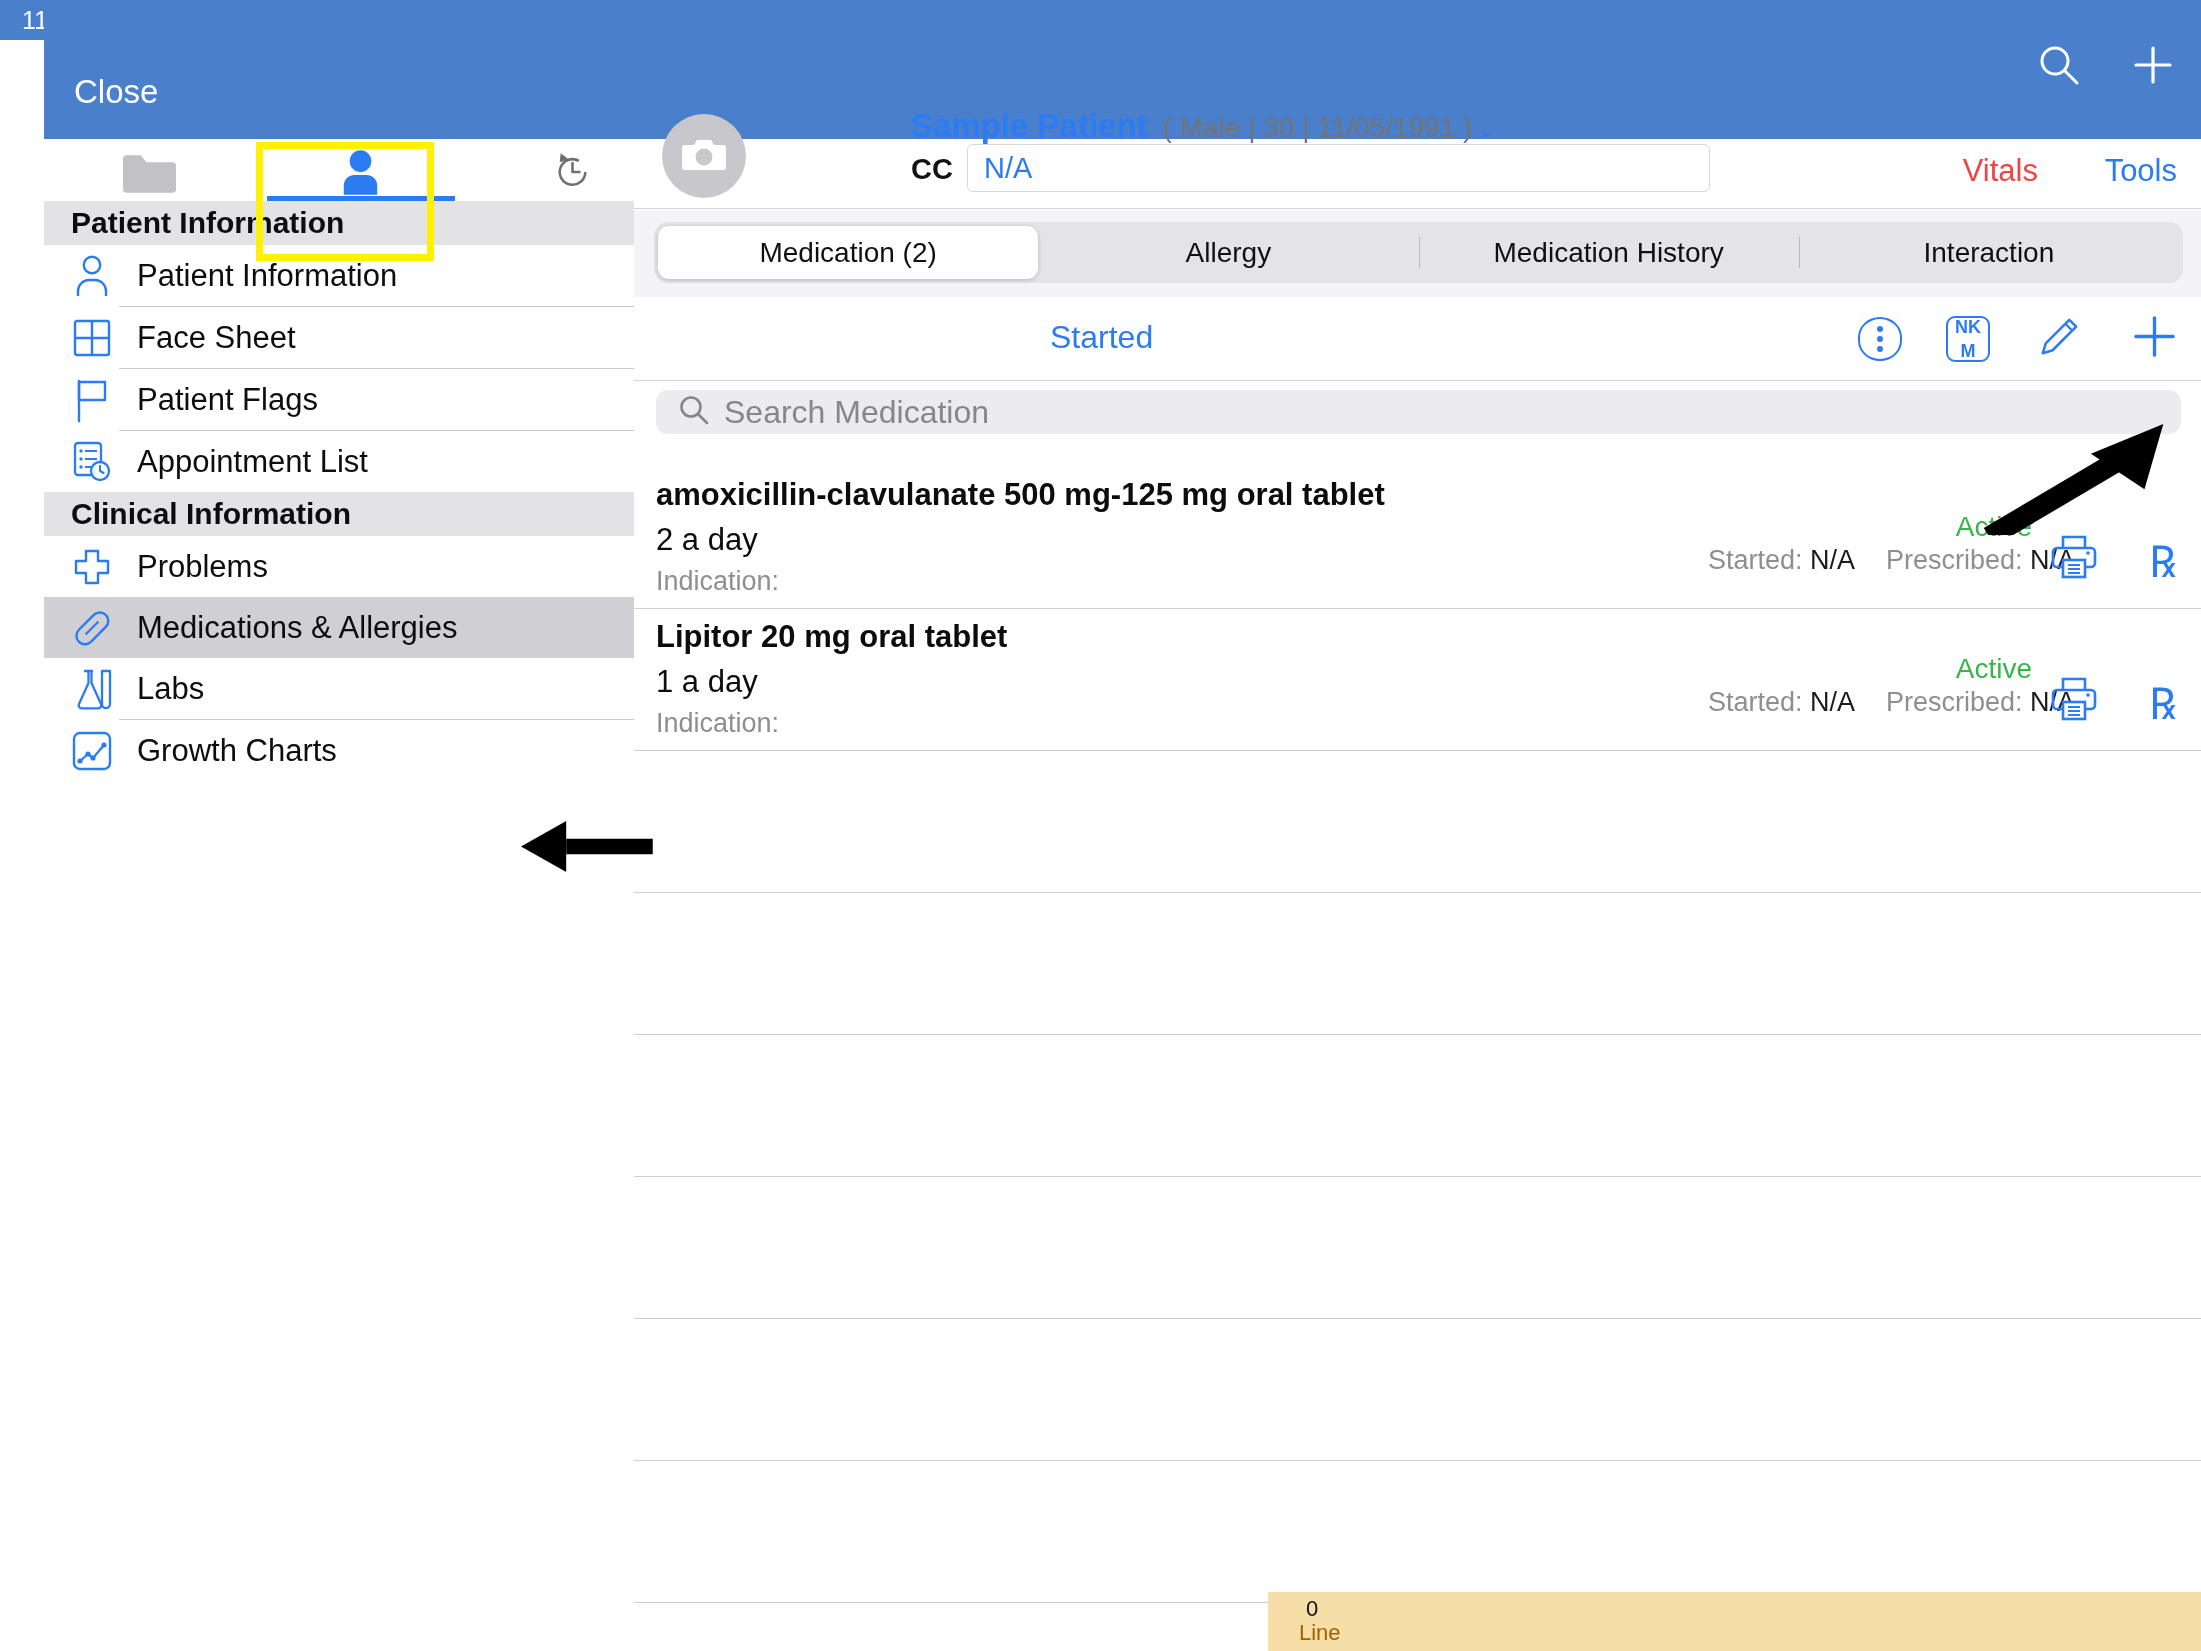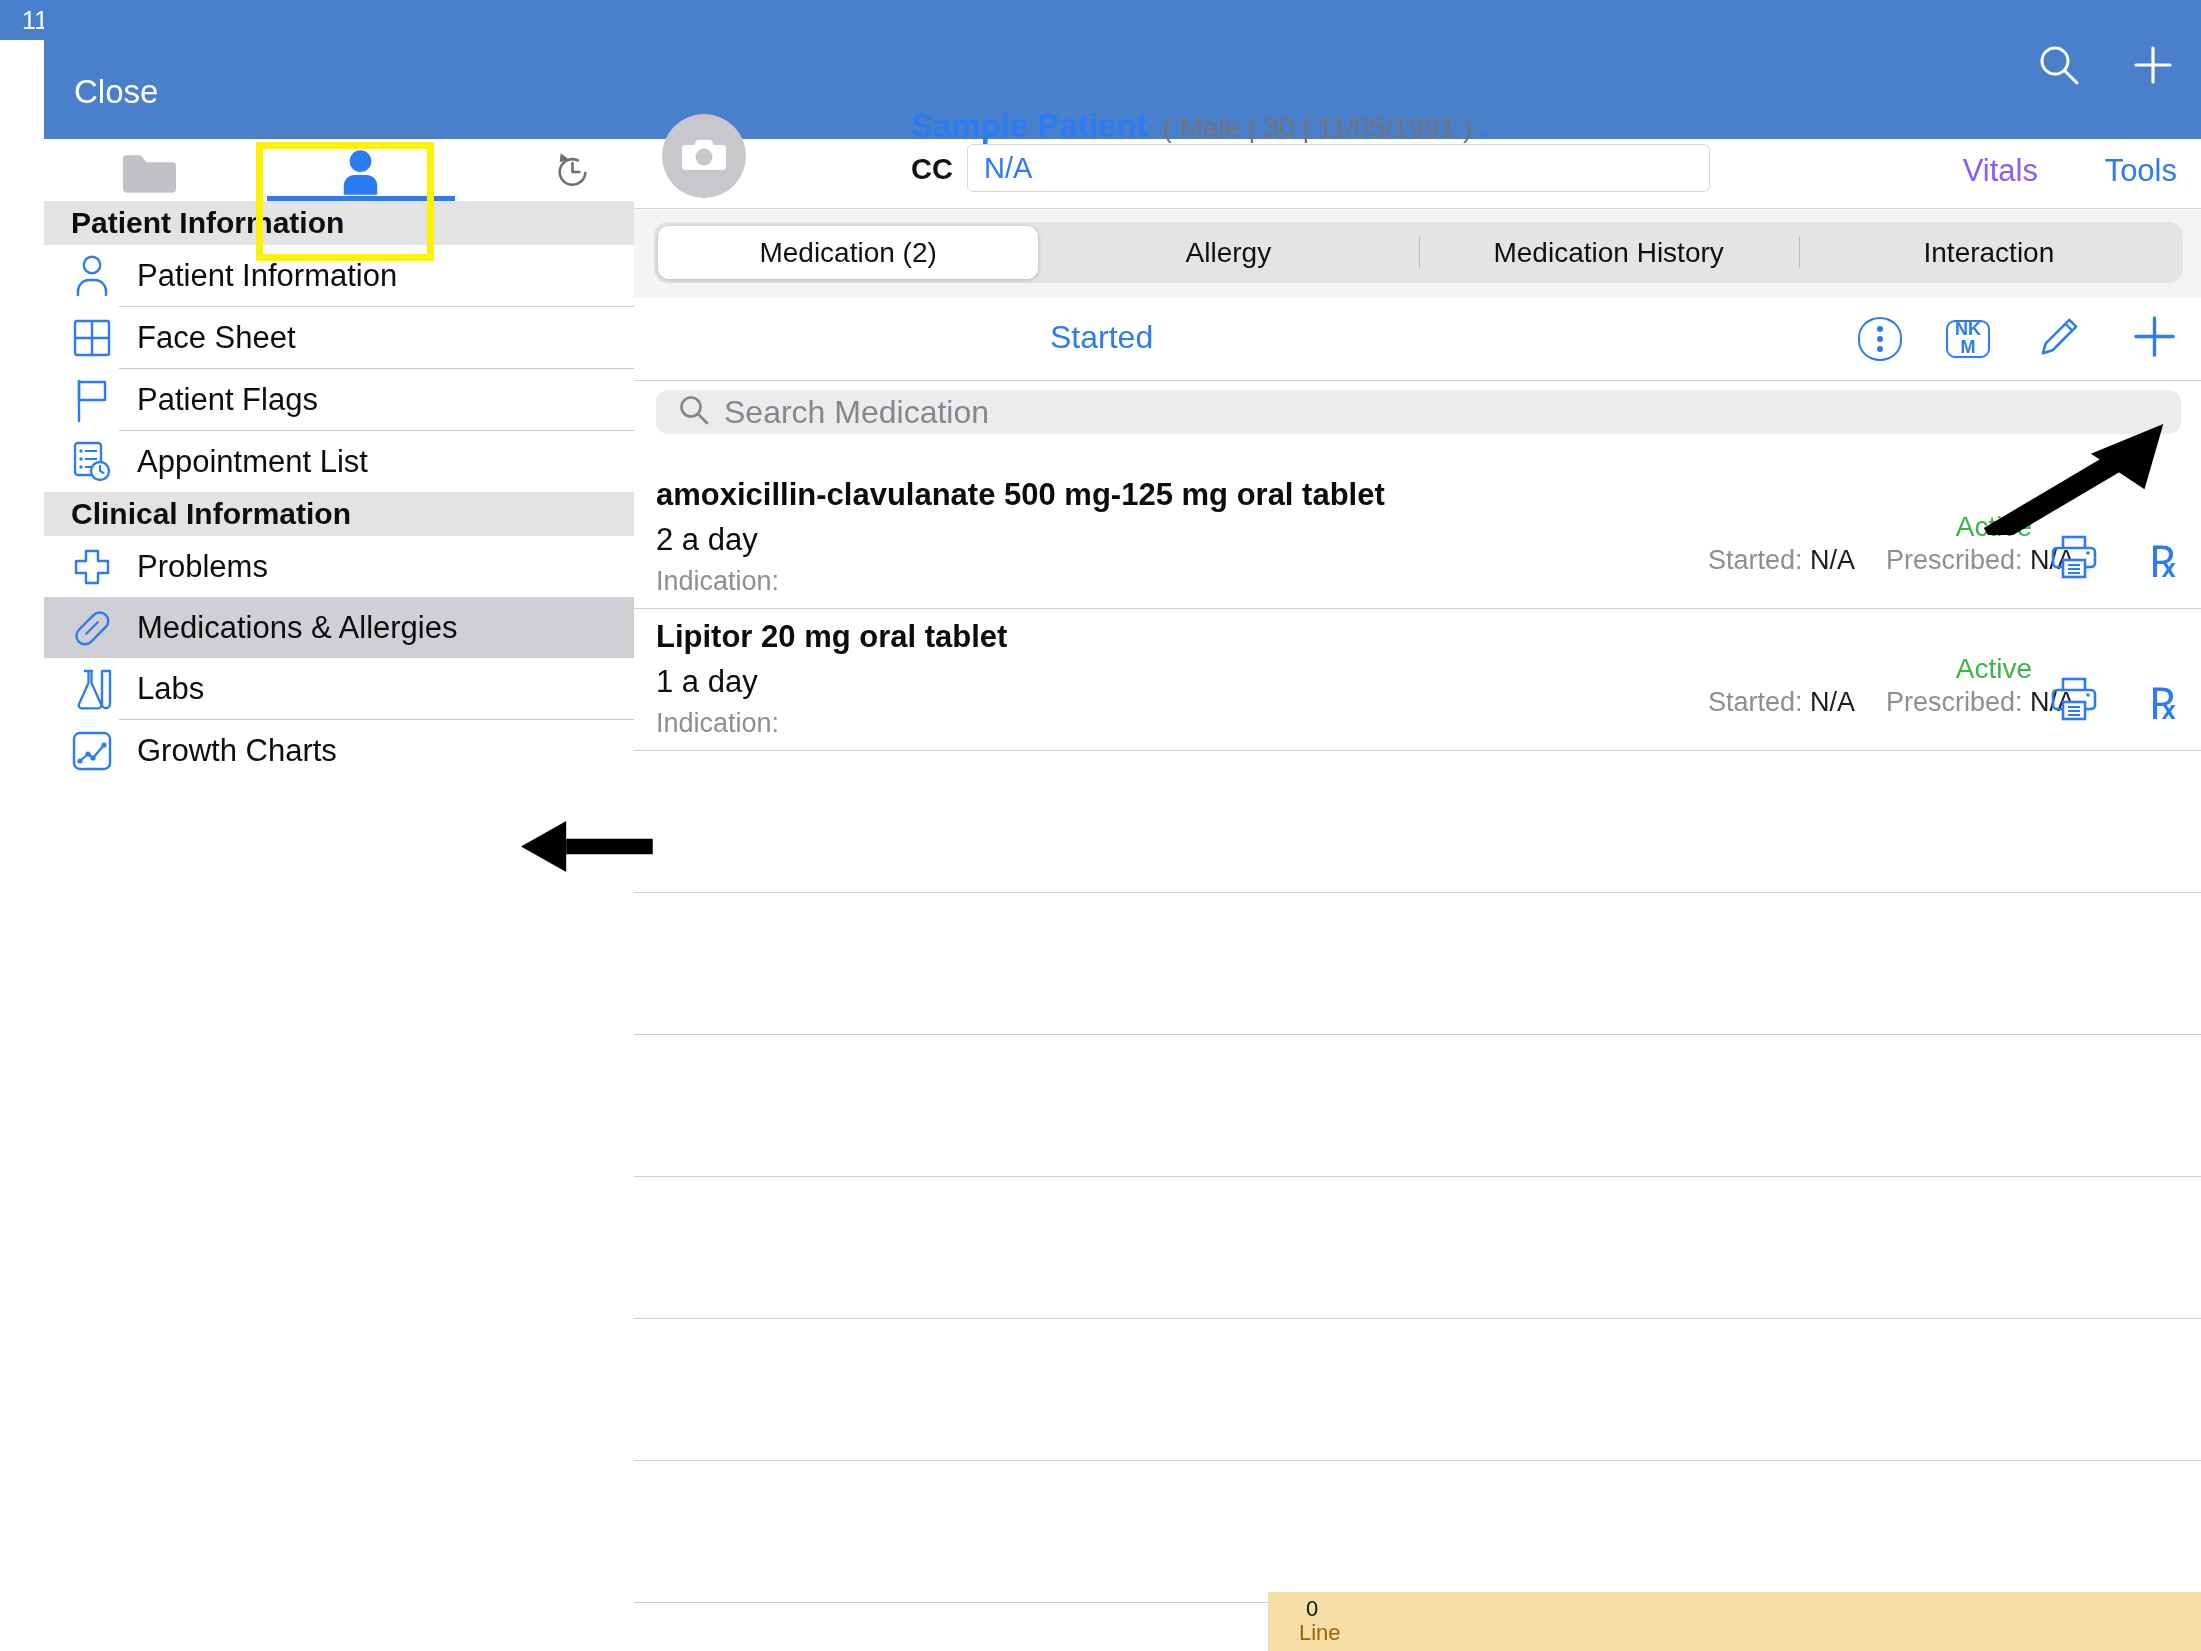--- a/index.html
+++ b/index.html
@@ -78,42 +78,42 @@
     border-radius: 50%; background: #c7c7cc; display: flex; align-items: center; justify-content: center; }
   .pt-name-row { position: absolute; left: 277px; top: -32px; display: flex; align-items: baseline; }
   .pt-name { font-size: 33px; font-weight: 700; color: #2b7bf2; }
   .pt-demo { font-size: 28px; color: #737373; margin-left: 15px; font-weight: 400; }
   .pt-chev { color: #2b7bf2; font-size: 20px; margin-left: 5px; }
   .cc-label { position: absolute; left: 277px; top: 14px; font-size: 29px; font-weight: 700; color: #111; }
   .cc-field { position: absolute; left: 333px; top: 5px; width: 743px; height: 48px;
     border: 1px solid #d7d7db; border-radius: 6px; background: #ffffff;
     display: flex; align-items: center; padding-left: 16px;
     font-size: 29px; color: #2b7bf2; }
-  .vitals-lbl { position: absolute; right: 164px; top: 14px; font-size: 31px; color: #8b5cf6; cursor: pointer; }
+  .vitals-lbl { position: absolute; right: 164px; top: 14px; font-size: 31px; color: #ef4444; cursor: pointer; }
   .tools-lbl { position: absolute; right: 25px; top: 14px; font-size: 31px; color: #2b7bf2; cursor: pointer; }
 
   .tabbar-wrap { position: absolute; left: 0; top: 210px; width: 1568px; height: 87px;
     background: #f4f4f6; }
   .tabbar { position: absolute; left: 20px; top: 12px; width: 1529px; height: 61px;
     background: #e4e4e6; border-radius: 14px; display: flex; padding: 4px; }
   .tab { flex: 1; display: flex; align-items: center; justify-content: center;
     font-size: 28px; color: #101010; border-radius: 11px; cursor: pointer; position: relative; }
   .tab.active { background: #ffffff; box-shadow: 0 1px 4px rgba(0,0,0,.2); font-weight: 400; }
   .tab.divider::before { content: ""; position: absolute; left: 0; top: 11px; bottom: 11px;
     width: 1px; background: #b8b8bc; }
 
   .toolbar { position: absolute; left: 0; top: 297px; width: 1568px; height: 84px;
     border-bottom: 1px solid #d3d3d7; }
   .filters { position: absolute; left: 416px; top: 22px; font-size: 32px; color: #2b7bf2; cursor: pointer; }
   .tb-icons { position: absolute; right: 22px; top: 14px; display: flex; align-items: center; gap: 44px; }
   .dots-ico { width: 44px; height: 44px; border: 2.5px solid #2b7bf2; border-radius: 50%/46%;
     display: flex; flex-direction: column; align-items: center; justify-content: center; gap: 4px; cursor: pointer; }
   .dots-ico i { width: 6px; height: 6px; background: #2b7bf2; border-radius: 50%; display: block; }
-  .nkm-ico { width: 44px; height: 38px; border: 2.5px solid #2b7bf2; border-radius: 9px;
-    display: flex; flex-direction: column; align-items: center; justify-content: flex-end;
+  .nkm-ico { width: 44px; height: 46px; border: 2.5px solid #2b7bf2; border-radius: 9px;
+    display: flex; flex-direction: column; align-items: center; justify-content: space-between;
     color: #2b7bf2; font-size: 18px; font-weight: 600; line-height: 18px; cursor: pointer; }
 
   .searchwrap { position: absolute; left: 0; top: 382px; width: 1568px; height: 85px;
     background: #ffffff; }
   .searchbox { position: absolute; left: 22px; top: 8px; width: 1525px; height: 44px;
     background: #ececee; border-radius: 12px; display: flex; align-items: center; padding-left: 22px; }
   .searchbox .ph { font-size: 32px; color: #86868b; margin-left: 14px; }
 
   .med-list { position: absolute; left: 0; top: 467px; width: 1568px; height: 1084px; }
   .med-row { position: relative; height: 142px; border-bottom: 1px solid #cfcfd2;

